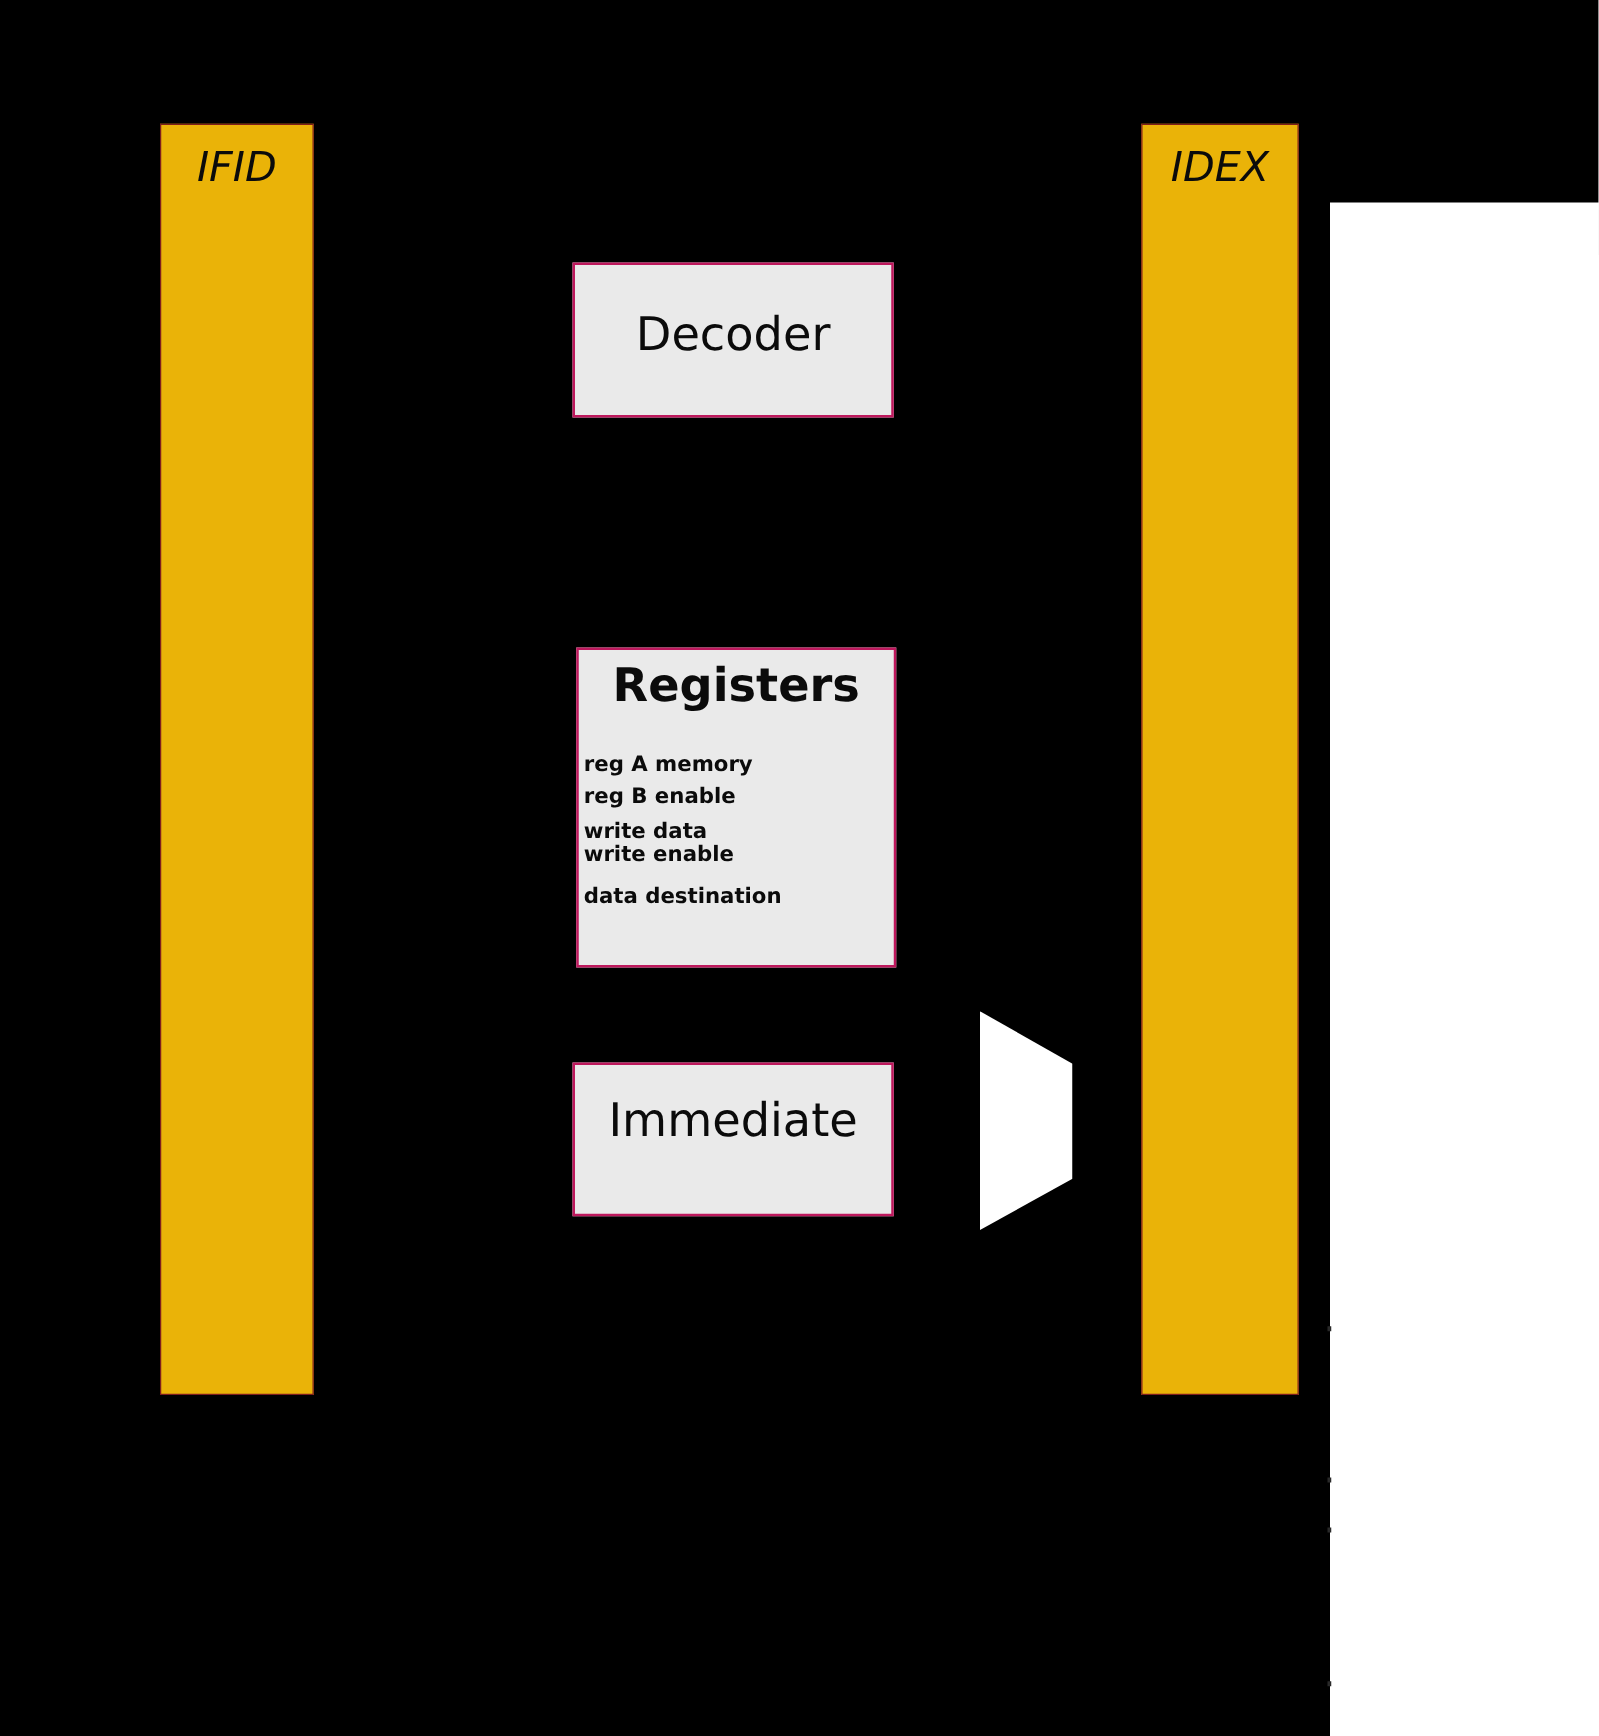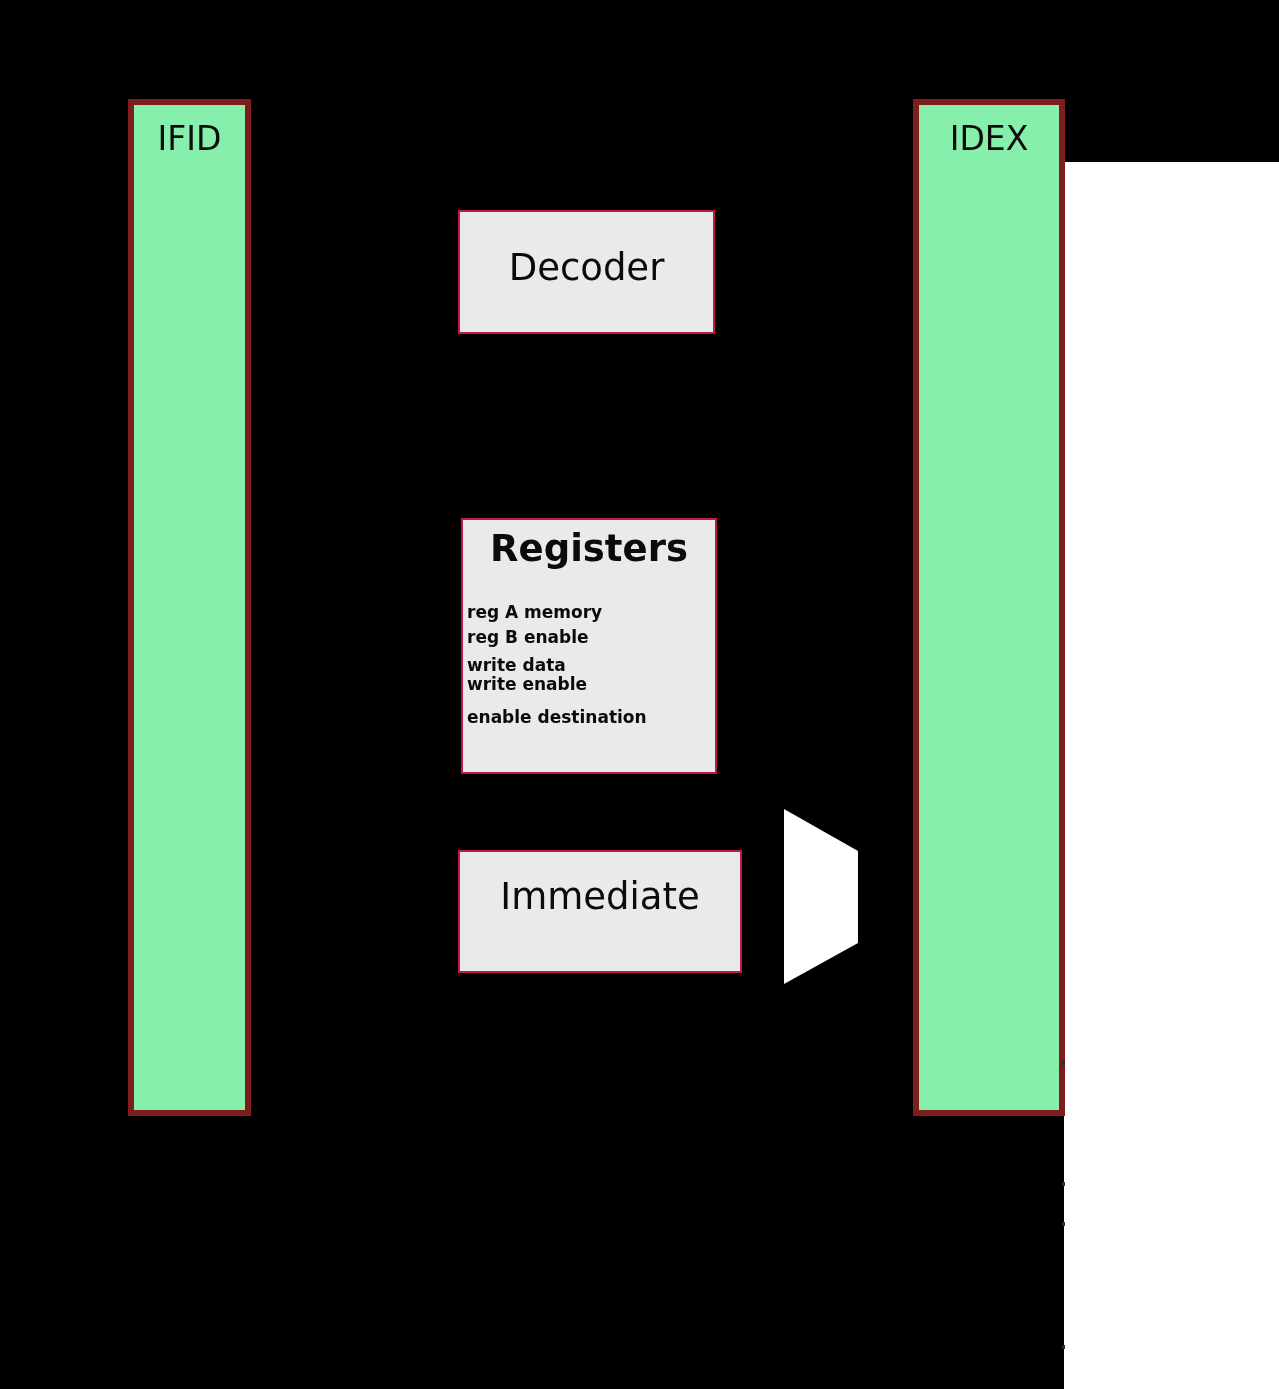--- a/index.html
+++ b/index.html
@@ -28,23 +28,24 @@
     position: absolute;
     left: 1064px;
     top: 0;
     width: 215px;
     height: 162px;
     background: #000000;
   }
   
   .pipe-bar {
     position: absolute;
-    background: #86efac;
-    border: 6px solid #7f1d1d;
+    background: #eab308;
+    border: 1px solid #7f1d1d;
     box-sizing: border-box;
+    font-style: italic;
   }
   .pipe-label {
     position: absolute;
     top: 14px;
     left: 0;
     right: 0;
     text-align: center;
     font-size: 33px;
     line-height: 40px;
     color: #0b0b0b;
@@ -52,21 +53,21 @@
   }
   #bar-ifid {
     left: 128px;
     top: 99px;
     width: 123px;
     height: 1017px;
   }
   #bar-idex {
     left: 913px;
     top: 99px;
-    width: 152px;
+    width: 126px;
     height: 1017px;
   }
   
   .unit-box {
     position: absolute;
     background: #EAEAEA;
     border: 2px solid #be185d;
     box-sizing: border-box;
   }
   #box-imem {
@@ -84,21 +85,21 @@
   #box-registers {
     left: 461px;
     top: 518px;
     width: 256px;
     height: 256px;
     font-weight: bold;
   }
   #box-immediate {
     left: 458px;
     top: 850px;
-    width: 284px;
+    width: 257px;
     height: 123px;
   }
   .unit-title {
     position: absolute;
     color: #0b0b0b;
     font-size: 37px;
     line-height: 46px;
     white-space: pre-line;
   }
   #imem-title {
@@ -176,21 +177,21 @@
     <div class="unit-title" id="decoder-title">Decoder</div>
   </div>
 
   <div class="unit-box" id="box-registers">
     <div class="unit-title" id="registers-title">Registers</div>
     <div class="port-list">
       <div class="port-label" style="top:0px">reg A memory</div>
       <div class="port-label" style="top:25px">reg B enable</div>
       <div class="port-label" style="top:53px">write data</div>
       <div class="port-label" style="top:72px">write enable</div>
-      <div class="port-label" style="top:105px">enable destination</div>
+      <div class="port-label" style="top:105px">data destination</div>
     </div>
   </div>
 
   <div class="unit-box" id="box-immediate">
     <div class="unit-title" id="immediate-title">Immediate</div>
   </div>
 
 
   <svg id="mux-shape" viewBox="0 0 74 175" preserveAspectRatio="none">
     <polygon points="0,0 74,42 74,134 0,175" fill="#FFFFFF"></polygon>

